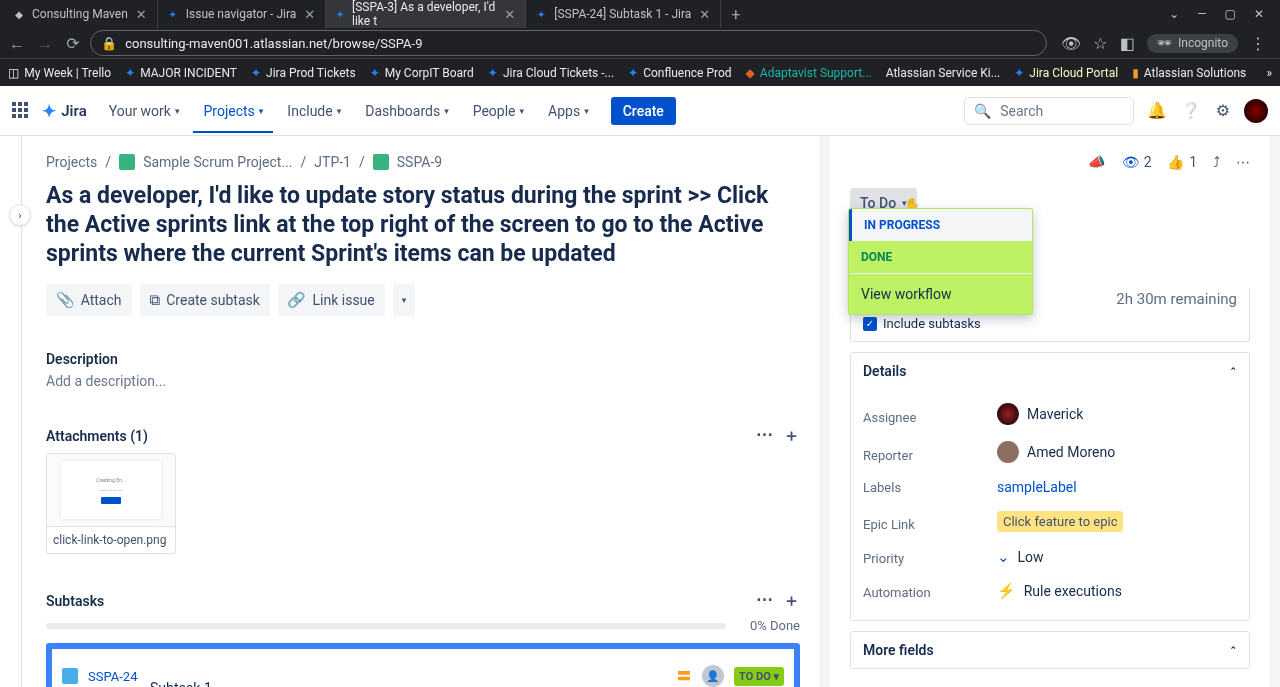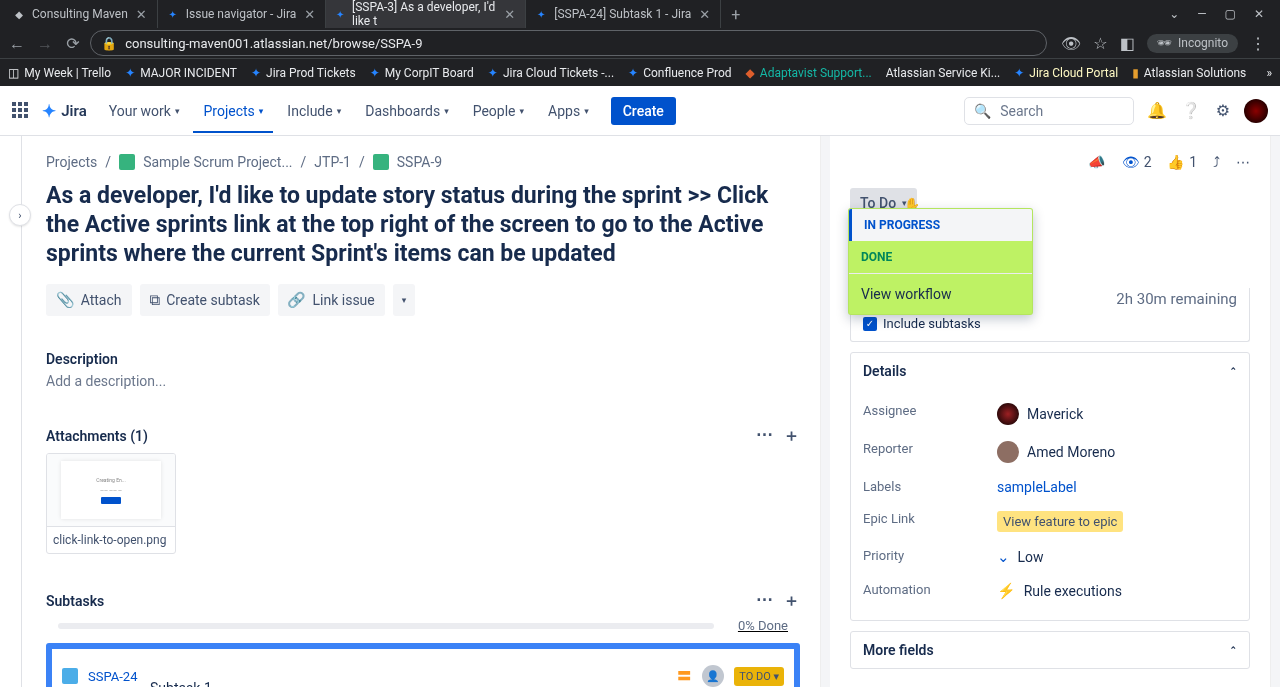--- a/index.html
+++ b/index.html
@@ -61,50 +61,50 @@
 .sec-h { font-size: 14px; font-weight: 600; color: #172b4d; margin-bottom: 6px; display: flex; align-items: center; margin-top: 35px; }
 .sec-actions { margin-left: auto; display: flex; gap: 10px; color: #42526e; font-size: 17px; }
 .desc-ph { font-size: 14px; color: #6b778c; margin-bottom: 30px; }
 
 .att-card { width: 130px; border: 1px solid #dfe1e6; border-radius: 3px; overflow: hidden; margin-bottom: 30px; }
 .att-thumb { height: 72px; background: #fafbfc; display: flex; align-items: center; justify-content: center; }
 .thumb-page { width: 78%; height: 80%; background: #fff; box-shadow: 0 0 4px rgba(0,0,0,.1); display: flex; flex-direction: column; align-items: center; justify-content: center; gap: 4px; font-size: 5px; color: #888; }
 .thumb-page .bluebtn { background:#0052cc; width: 20px; height: 7px; border-radius:1px;}
 .att-name { font-size: 12px; color: #42526e; padding: 6px 6px; border-top: 1px solid #dfe1e6; }
 
-.sub-progress { display: flex; align-items: center; gap: 24px; margin: 6px 12px 10px; text-decoration: underline; }
+.sub-progress { display: flex; align-items: center; gap: 24px; margin: 6px 0 10px; }
 .prog-bar { flex: 1; height: 6px; background: #ebecf0; border-radius: 3px; }
 .prog-txt { font-size: 13px; color: #5e6c84; }
 
 .subtask { display: flex; align-items: center; border: 6px solid #3b82f6; border-radius: 3px; padding: 7px 10px; margin-bottom: 6px; gap: 10px; font-size: 14px; }
 .sub-icon { width: 16px; height: 16px; background: #4bade8; border-radius: 2px; }
 .sub-key { color: #0052cc; font-size: 13px; min-width: 52px; }
 .sub-name { color: #172b4d; flex: 1; margin-top: 24px; }
 .sub-prio { color: #ff991f; font-size: 16px; font-weight: 600; }
 .sub-avatar { width: 22px; height: 22px; border-radius: 50%; background: #c1c7d0; display: flex; align-items: center; justify-content: center; color: #fff; font-size: 11px; }
-.sub-status { background: #eab308; font-size: 11px; font-weight: 400; color: #42526e; padding: 3px 5px; border-radius: 3px; }
+.sub-status { background: #84cc16; font-size: 11px; font-weight: 700; color: #42526e; padding: 3px 5px; border-radius: 3px; }
 
 
 .right-actions { display: flex; justify-content: flex-end; gap: 16px; align-items: center; color: #42526e; font-size: 14px; margin-bottom: 18px; }
 .ra-item { display: flex; align-items: center; gap: 4px; }
 .status-btn { background: #dfe1e6; border: none; border-radius: 3px; padding: 7px 10px; font-size: 14px; font-weight: 500; color: #42526e; display: inline-flex; align-items: center; gap: 6px; cursor: pointer; position: relative; }
 .cursor-hand { position: absolute; right: -4px; top: 9px; font-size: 13px; pointer-events: none; }
 
 .dropdown { position: absolute; left: 18px; top: 72px; width: 185px; background: #bef264; border-radius: 3px; box-shadow: 0 4px 12px rgba(9,30,66,.25); z-index: 10; border: 1px solid rgba(0,0,0,.05); overflow: hidden; }
 .dd-item { padding: 9px 12px; font-size: 12px; font-weight: 700; cursor: pointer; }
 .dd-item.prog { color: #0052cc; border-left: 3px solid #0052cc; background: #f4f5f7; }
 .dd-item.done { color: #00875a; }
 .dd-sep { border-top: 1px solid #ebecf0; }
 .dd-item.wf { font-weight: 400; font-size: 14px; color: #172b4d; padding: 12px 12px; }
 
 .panel { border: 1px solid #dfe1e6; border-radius: 3px; margin-bottom: 10px; position: relative; }
 .panel.top-cut { border-top: none; border-radius: 0 0 3px 3px; margin-top: 70px; }
 .panel-h { display: flex; align-items: center; justify-content: space-between; padding: 10px 12px; font-size: 14px; font-weight: 600; color: #172b4d; cursor: pointer; }
 .panel-body { padding: 6px 12px 12px; }
-.field-row { display: flex; align-items: flex-start; padding: 8px 0; font-size: 14px; }
+.field-row { display: flex; align-items: flex-end; padding: 8px 0; font-size: 14px; }
 .field-label { width: 134px; color: #5e6c84; font-size: 13px; }
 .field-val { color: #172b4d; display: flex; align-items: center; gap: 8px; }
 .av { width: 22px; height: 22px; border-radius: 50%; background: #ccc; }
 .av.maverick { background: radial-gradient(circle, #9d2023, #000); }
 .av.amed { background: #8d6e63; }
 .link-chip { color: #0052cc; }
 .epic-chip { background: #ffe380; border-radius: 3px; padding: 3px 6px; font-size: 13px; color: #42526e; }
 .prio-low { color: #0052cc; font-size: 15px; }
 .bolt { font-size: 15px; color: #42526e; }
 
@@ -382,21 +382,21 @@
               <span>Amed Moreno</span>
             </span>
           </div>
         <div class="field-row">
             <span class="field-label">Labels</span>
             <span class="field-val link-chip">sampleLabel</span>
           </div>
         <div class="field-row">
             <span class="field-label">Epic Link</span>
             <span class="field-val">
-              <span class="epic-chip">View feature to epic</span>
+              <span class="epic-chip">Click feature to epic</span>
             </span>
           </div>
         <div class="field-row">
             <span class="field-label">Priority</span>
             <span class="field-val">
               <span class="prio-low">⌄</span>
               <span>Low</span>
             </span>
           </div>
         <div class="field-row">

